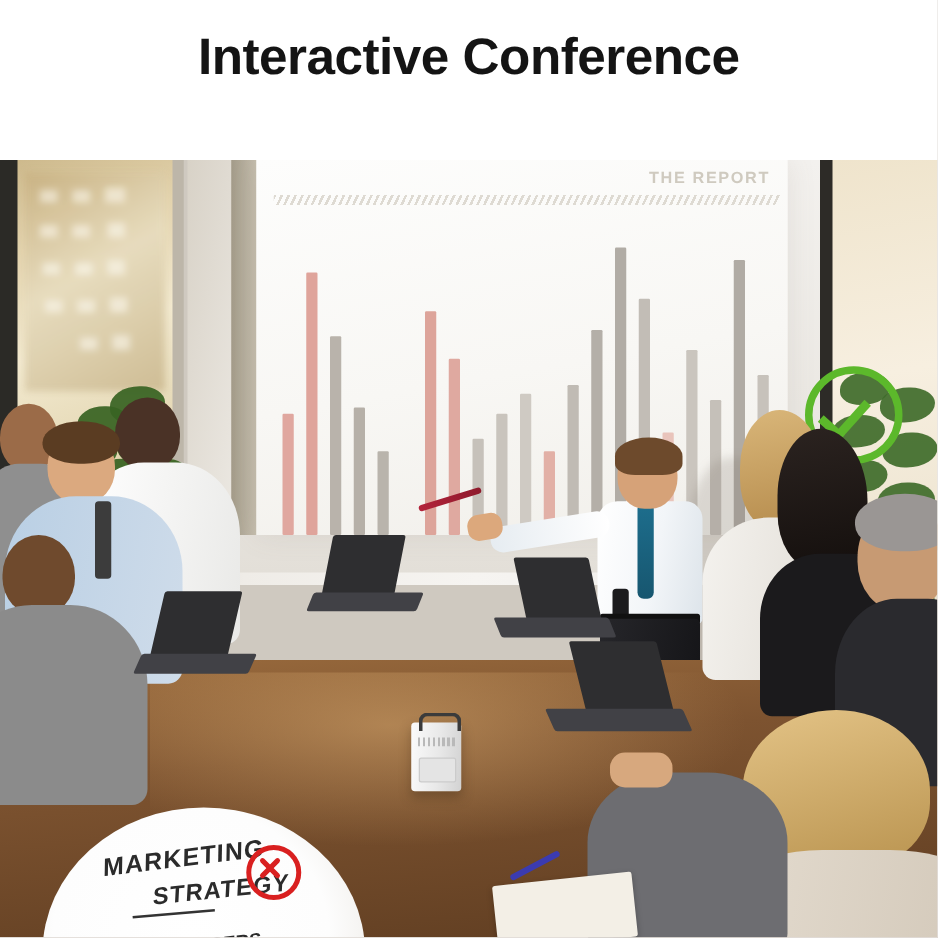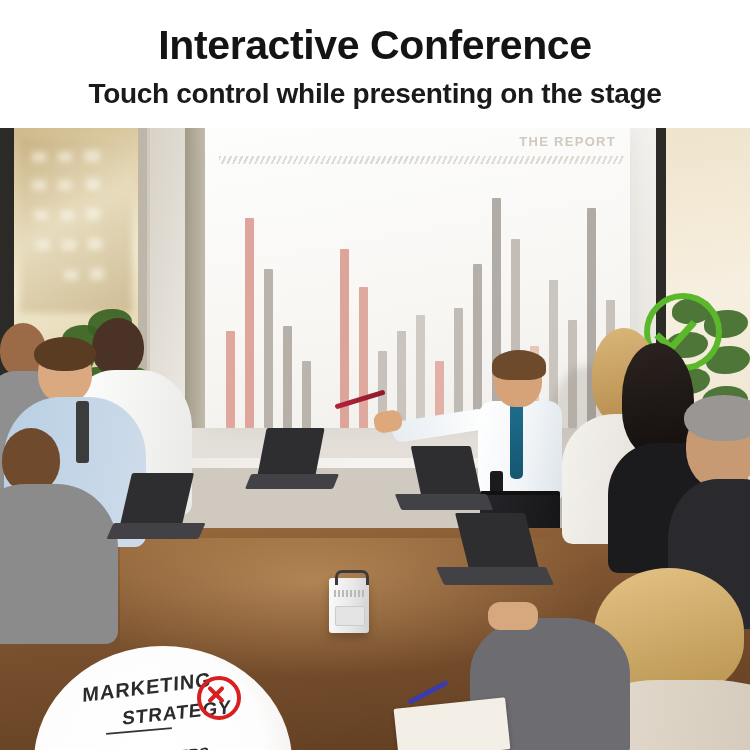--- a/index.html
+++ b/index.html
@@ -141,21 +141,20 @@
   .x-badge:before{transform:rotate(45deg);}
   .x-badge:after{transform:rotate(-45deg);}
 </style>
 </head>
 <body>
 
 <div class="page">
 
   <div class="head-block">
     <div class="title">Interactive Conference</div>
-    <div class="subtitle">Touch control while presenting on the stage</div>
   </div>
 
   <div class="photo">
 
     <div class="wall-far"></div>
     <div class="wall-right"></div>
     <div class="wall-l"></div>
 
     <div class="window-l">
       <div class="bldg">

